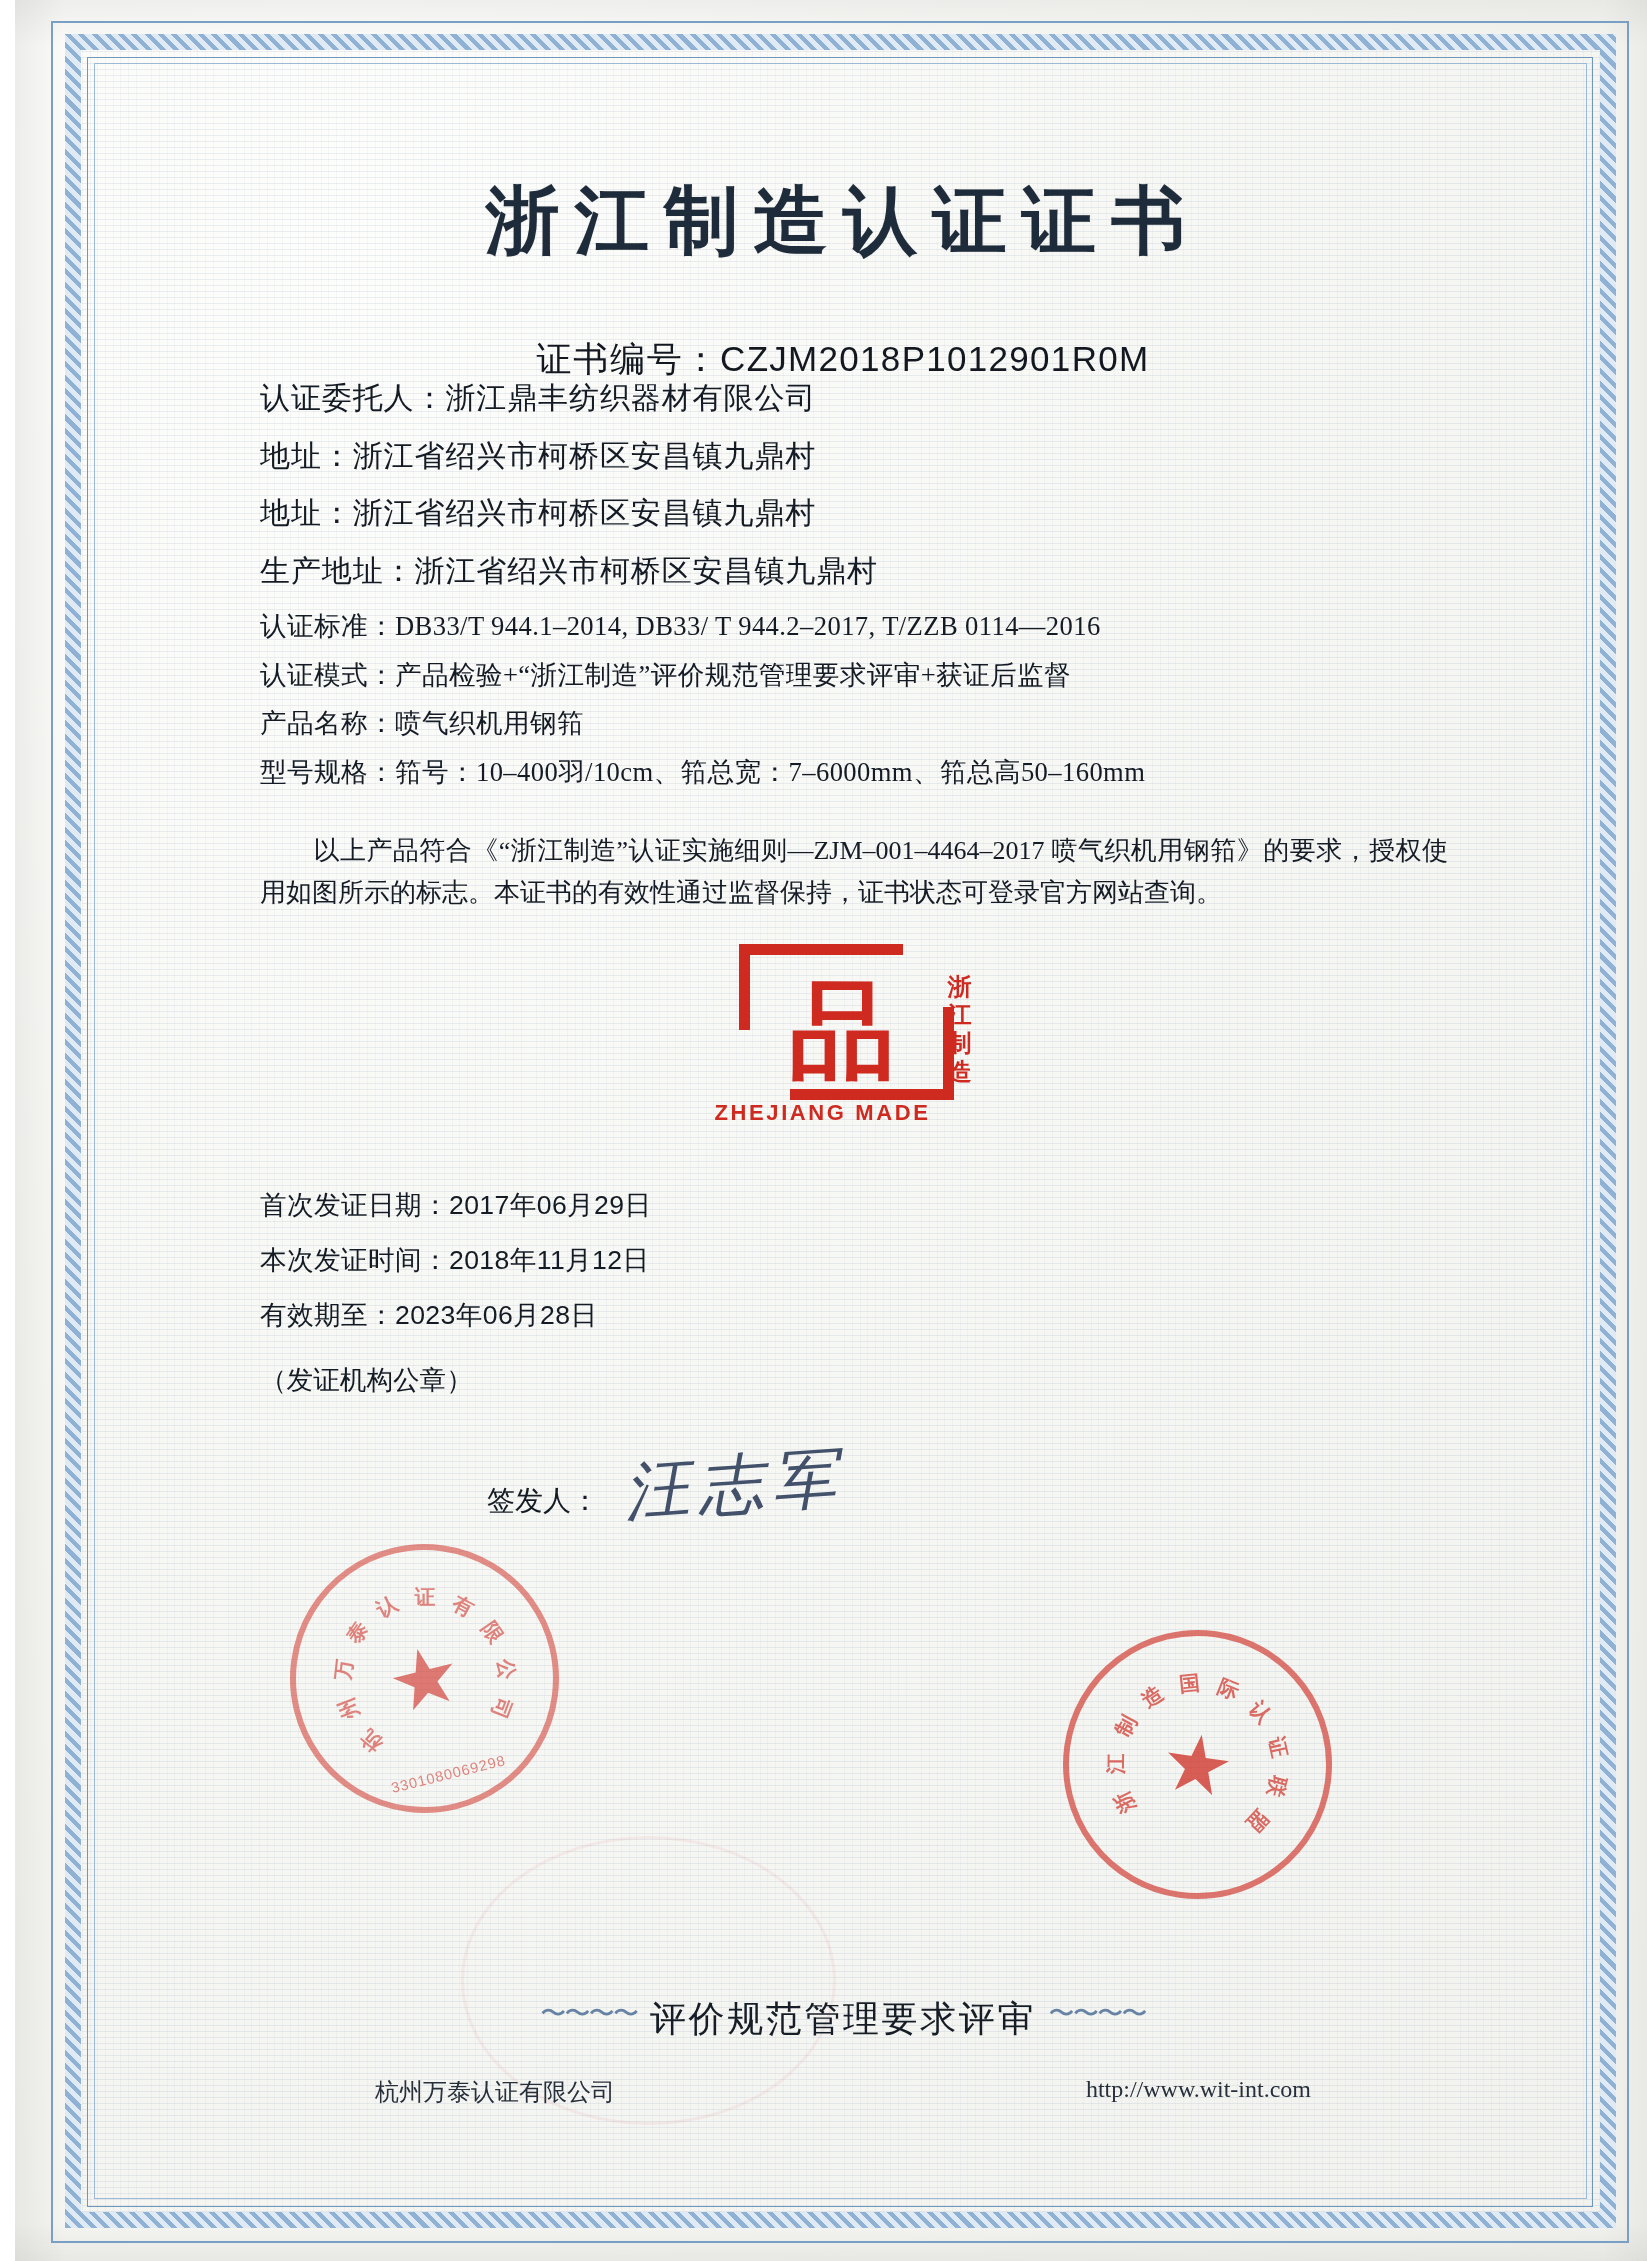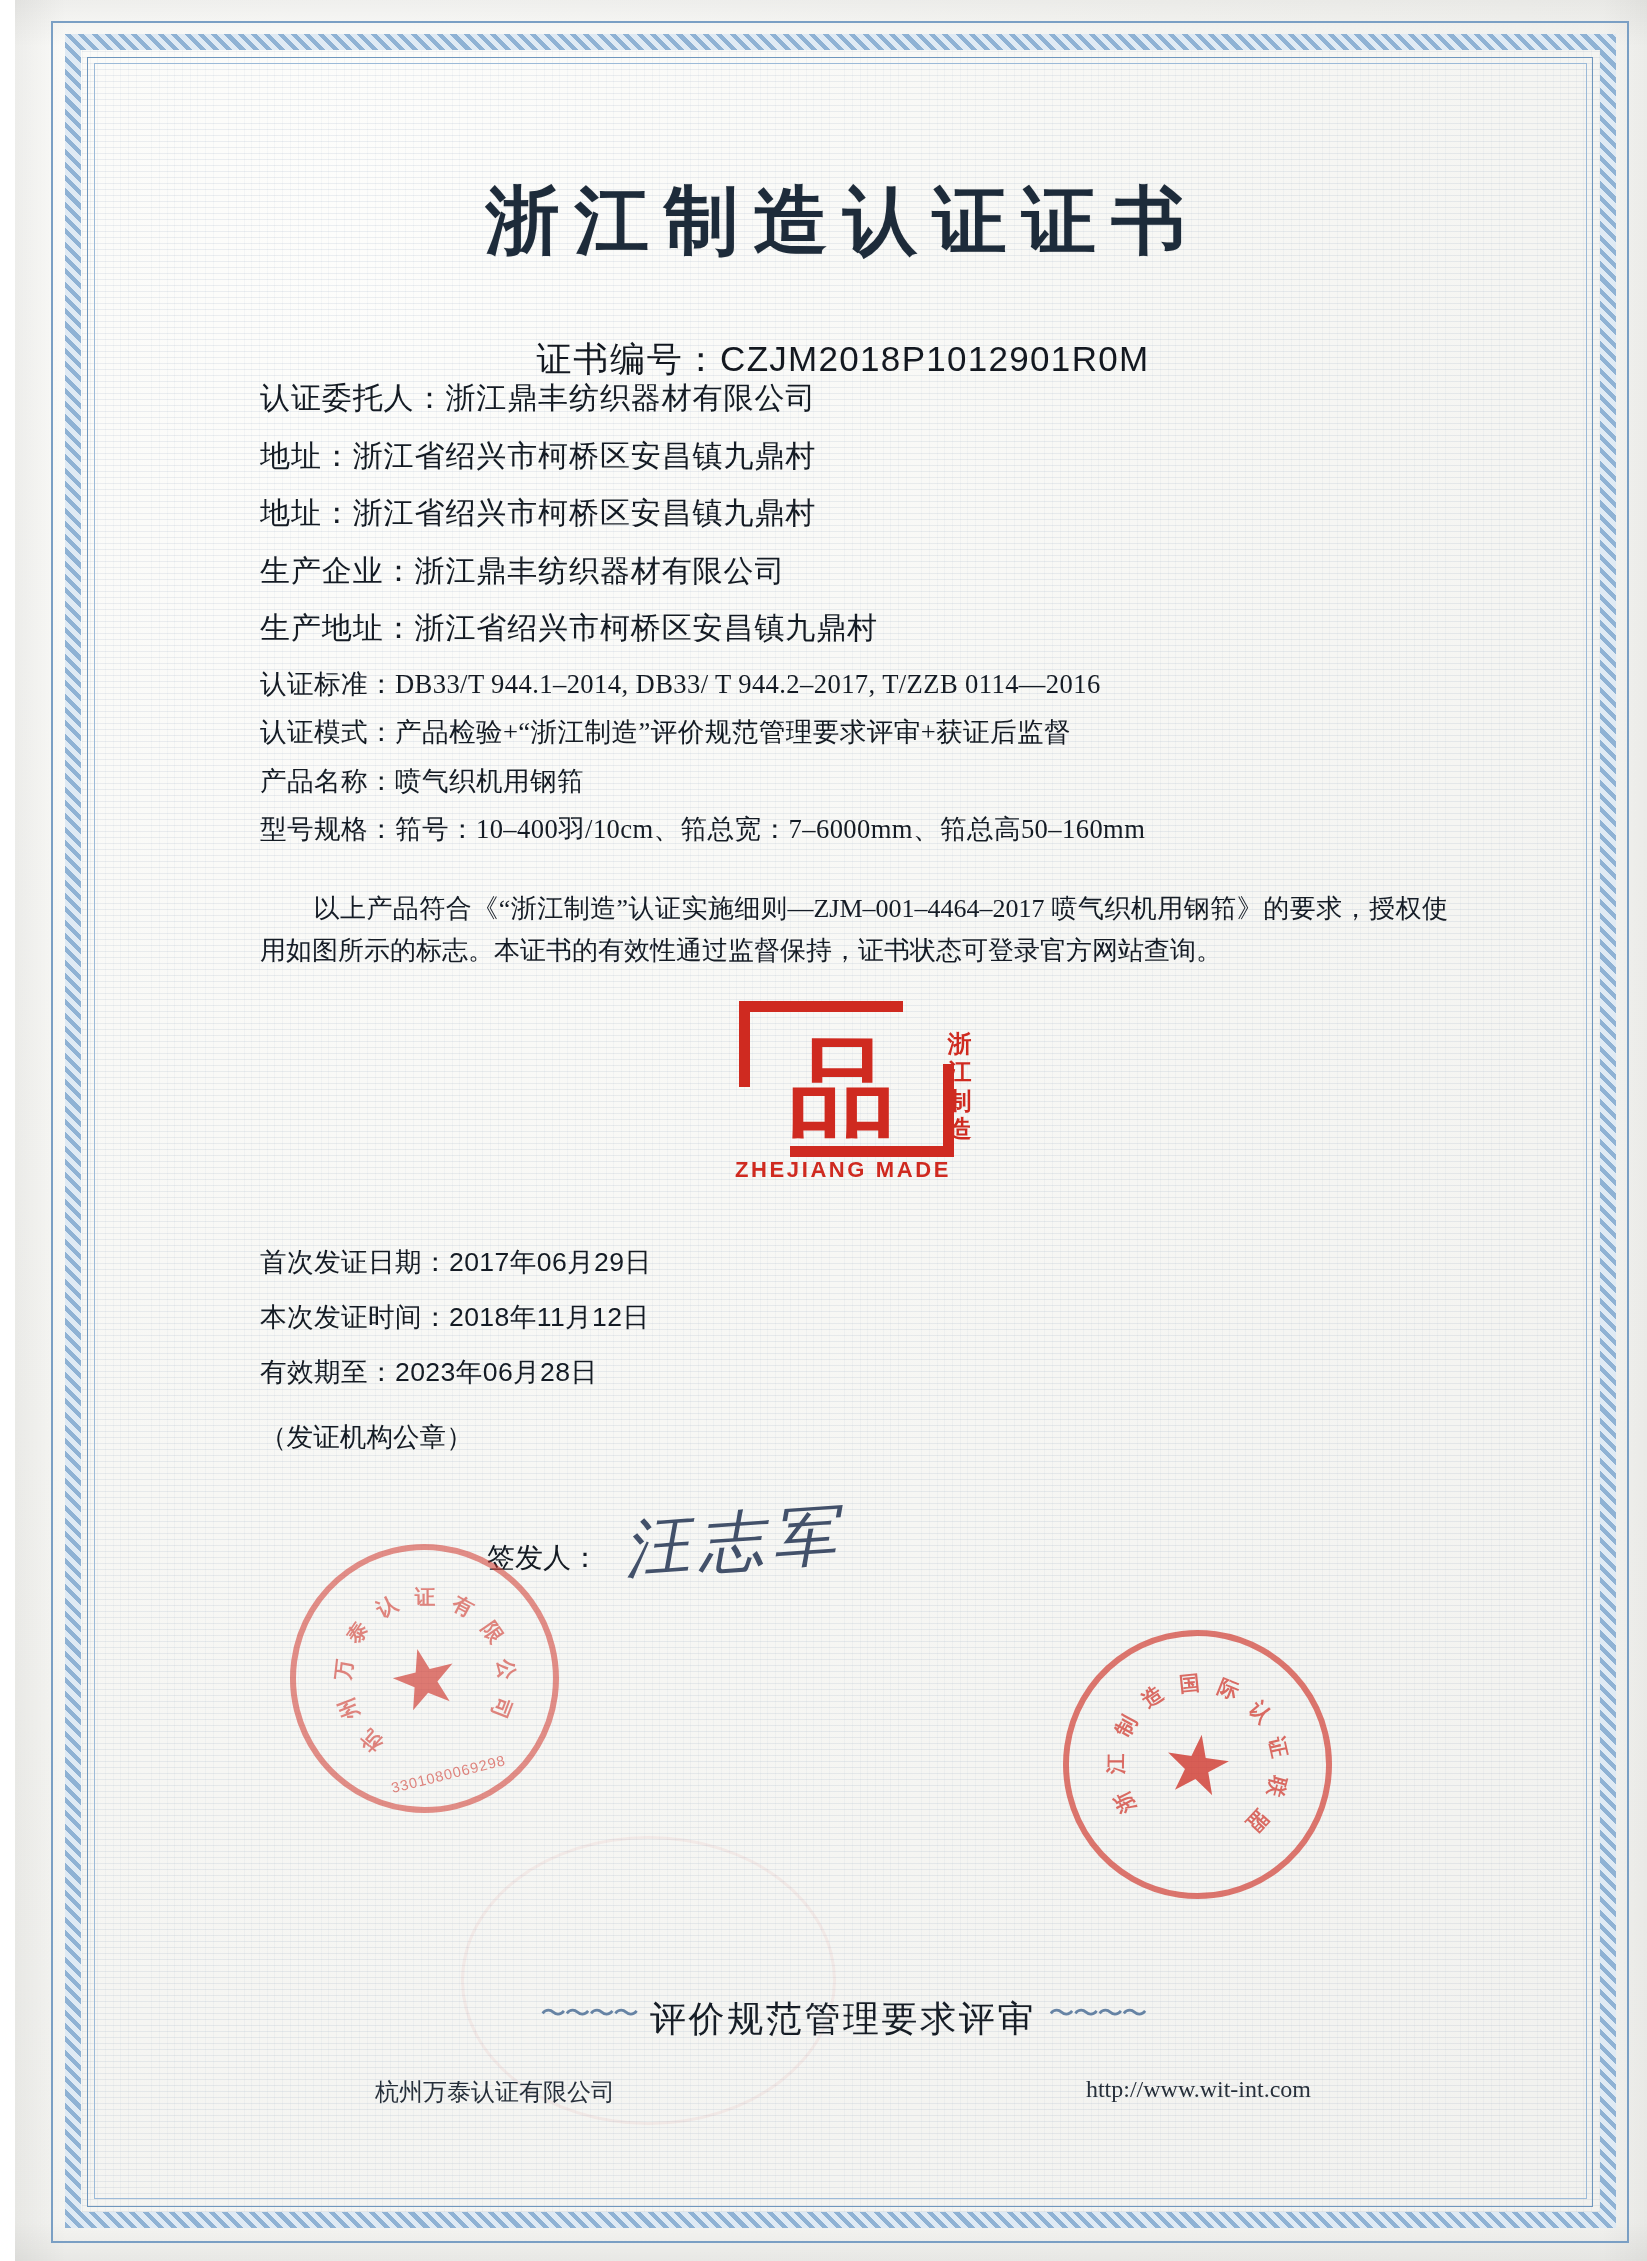--- a/index.html
+++ b/index.html
@@ -199,21 +199,20 @@
     font-size: 24px;
     line-height: 1.18;
     font-family: "Liberation Sans", sans-serif;
     text-align: center;
     font-weight: 600;
   }
   #logo-en {
     position: absolute;
     left: 0; top: 156px;
     width: 257px;
-    text-align: center;
     color: #cf2a20;
     font-family: "Liberation Sans", sans-serif;
     font-size: 22px;
     letter-spacing: 2.6px;
     font-weight: 700;
   }
 
   
   #dates {
     margin-top: 29px;
@@ -373,21 +372,20 @@
     <div id="cert-title">浙江制造认证证书</div>
 
     <div id="cert-number-row">
       <span class="lbl">证书编号：</span><span class="val">CZJM2018P1012901R0M</span>
     </div>
 
     <div class="party-block">
       <div class="party-line">认证委托人：浙江鼎丰纺织器材有限公司</div>
       <div class="party-line">地址：浙江省绍兴市柯桥区安昌镇九鼎村</div>
       <div class="party-line">地址：浙江省绍兴市柯桥区安昌镇九鼎村</div>
-      <div class="party-line">生产企业：浙江鼎丰纺织器材有限公司</div>
       <div class="party-line">生产地址：浙江省绍兴市柯桥区安昌镇九鼎村</div>
     </div>
 
     <div class="spec-block">
       <div class="spec-line">认证标准：DB33/T 944.1–2014, DB33/ T 944.2–2017, T/ZZB 0114—2016</div>
       <div class="spec-line">认证模式：产品检验+“浙江制造”评价规范管理要求评审+获证后监督</div>
       <div class="spec-line">产品名称：喷气织机用钢筘</div>
       <div class="spec-line">型号规格：筘号：10–400羽/10cm、筘总宽：7–6000mm、筘总高50–160mm</div>
     </div>
 

